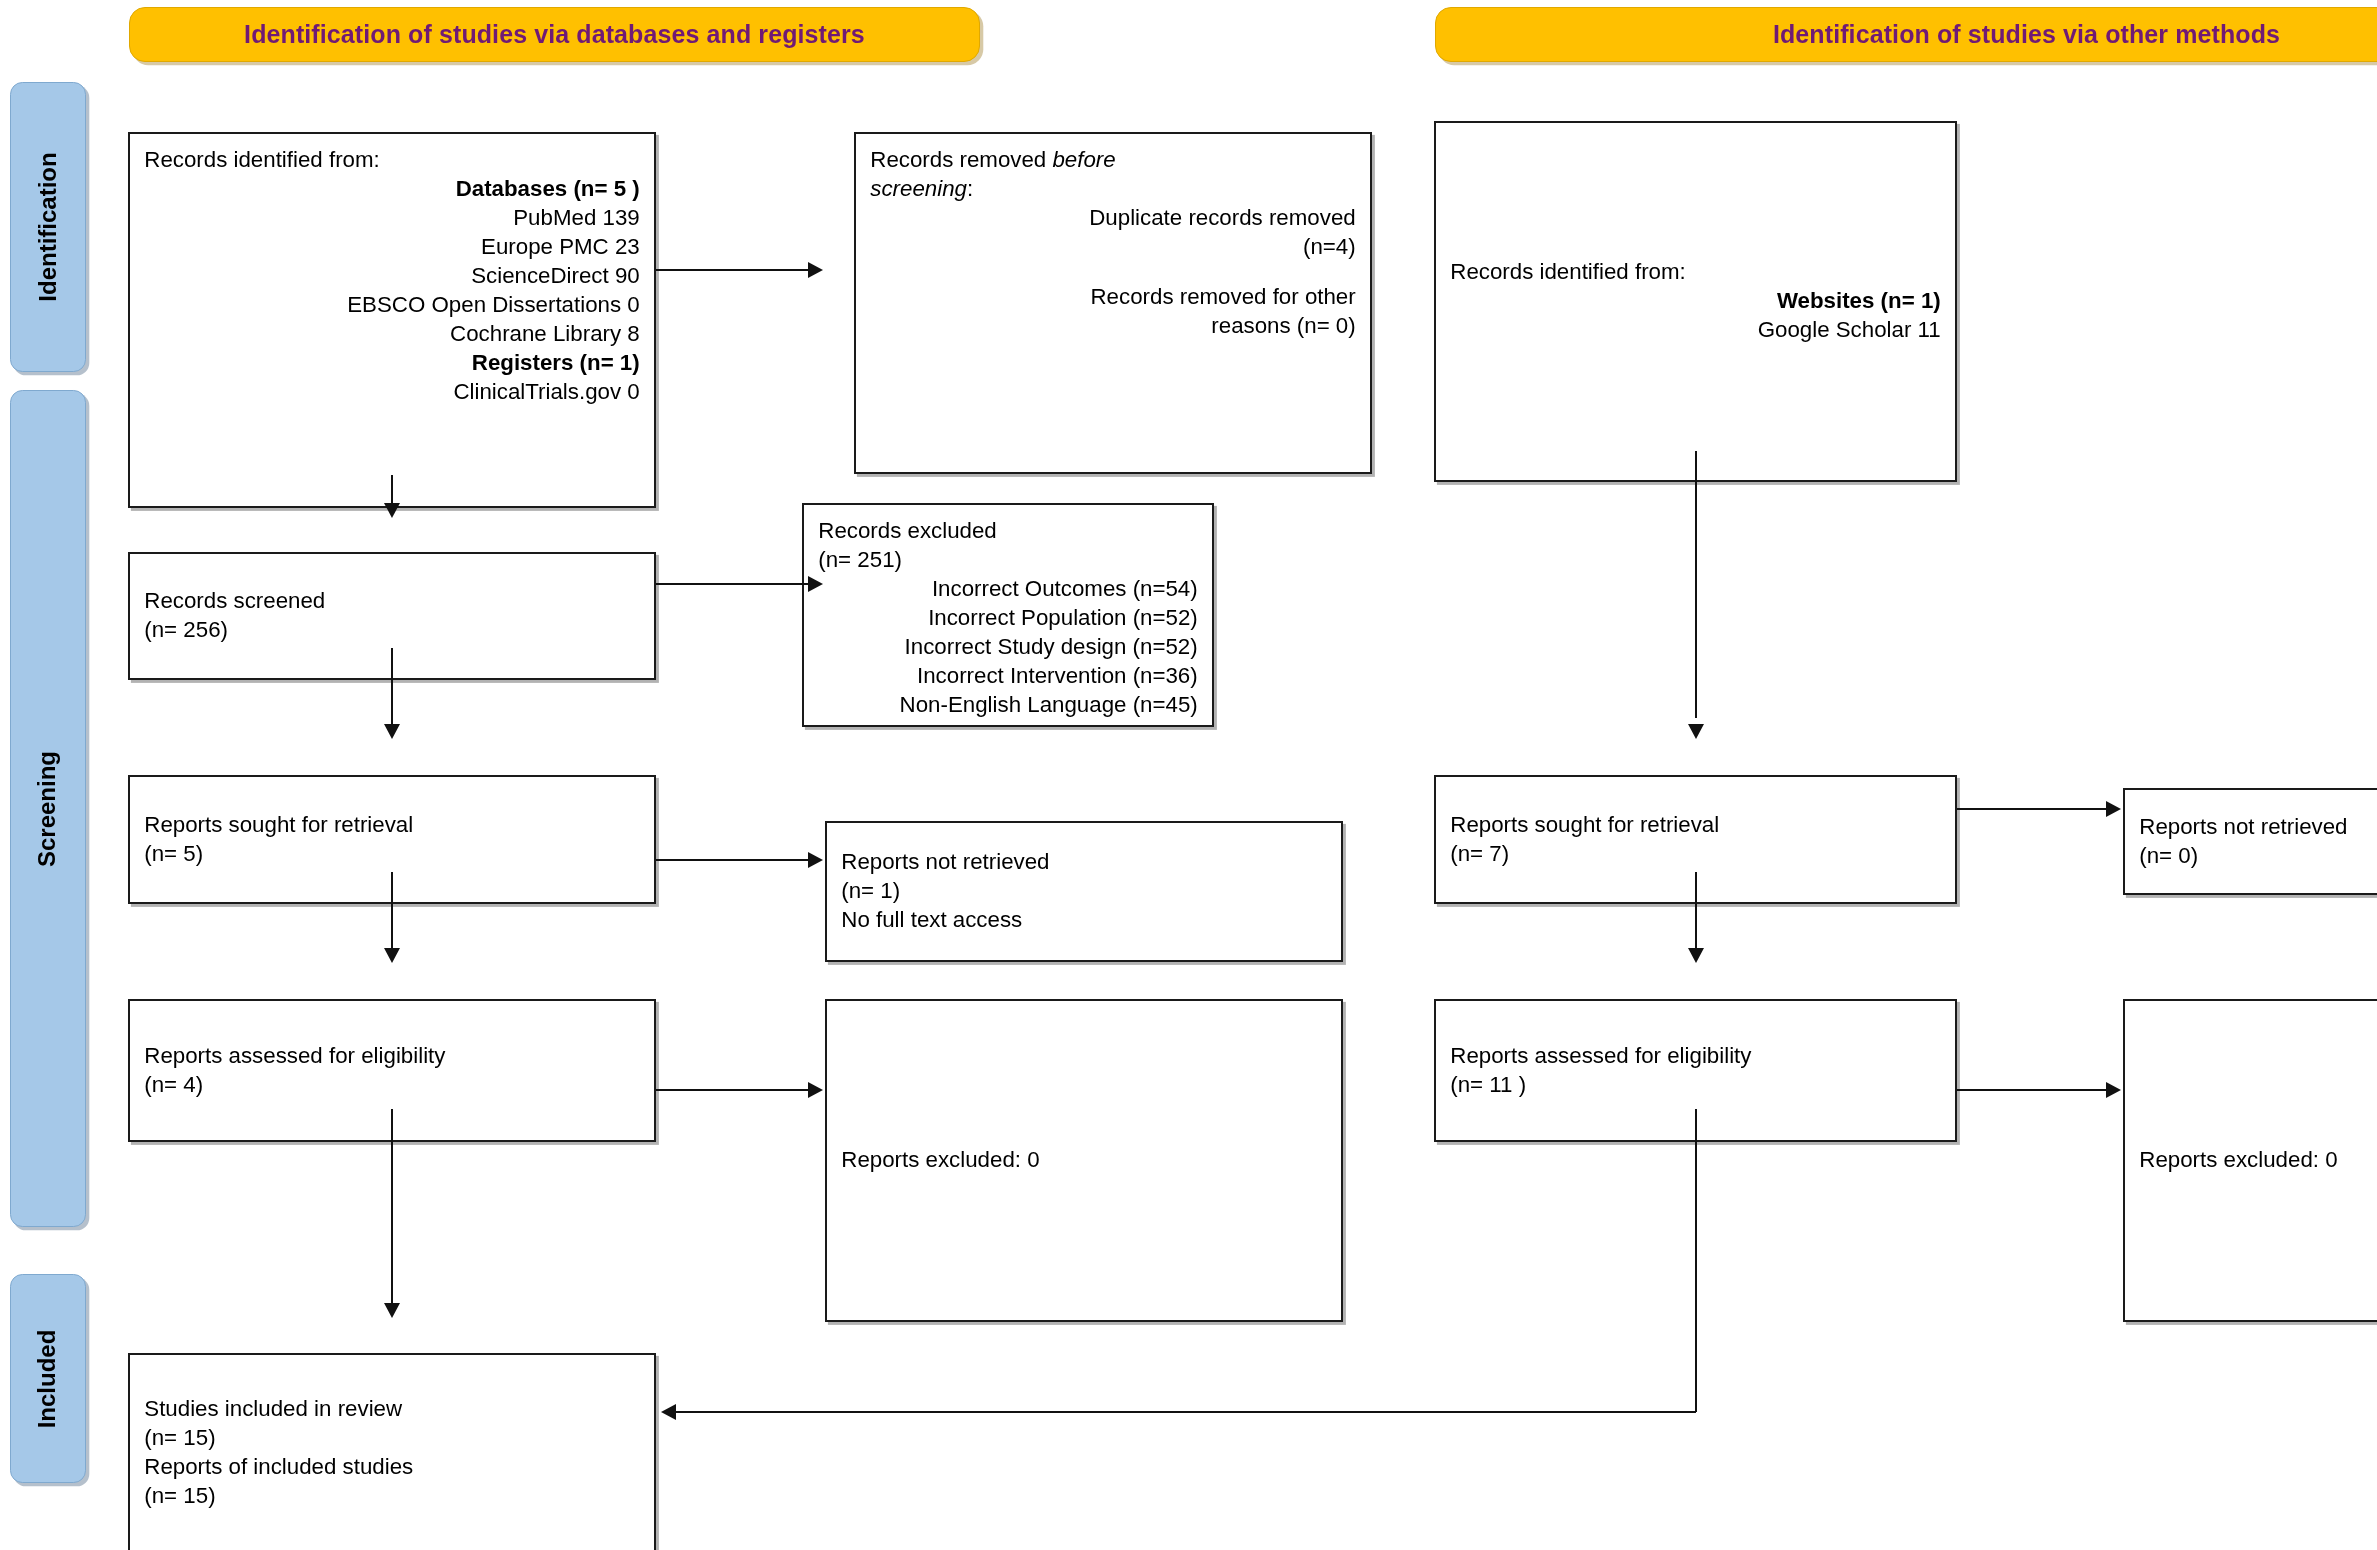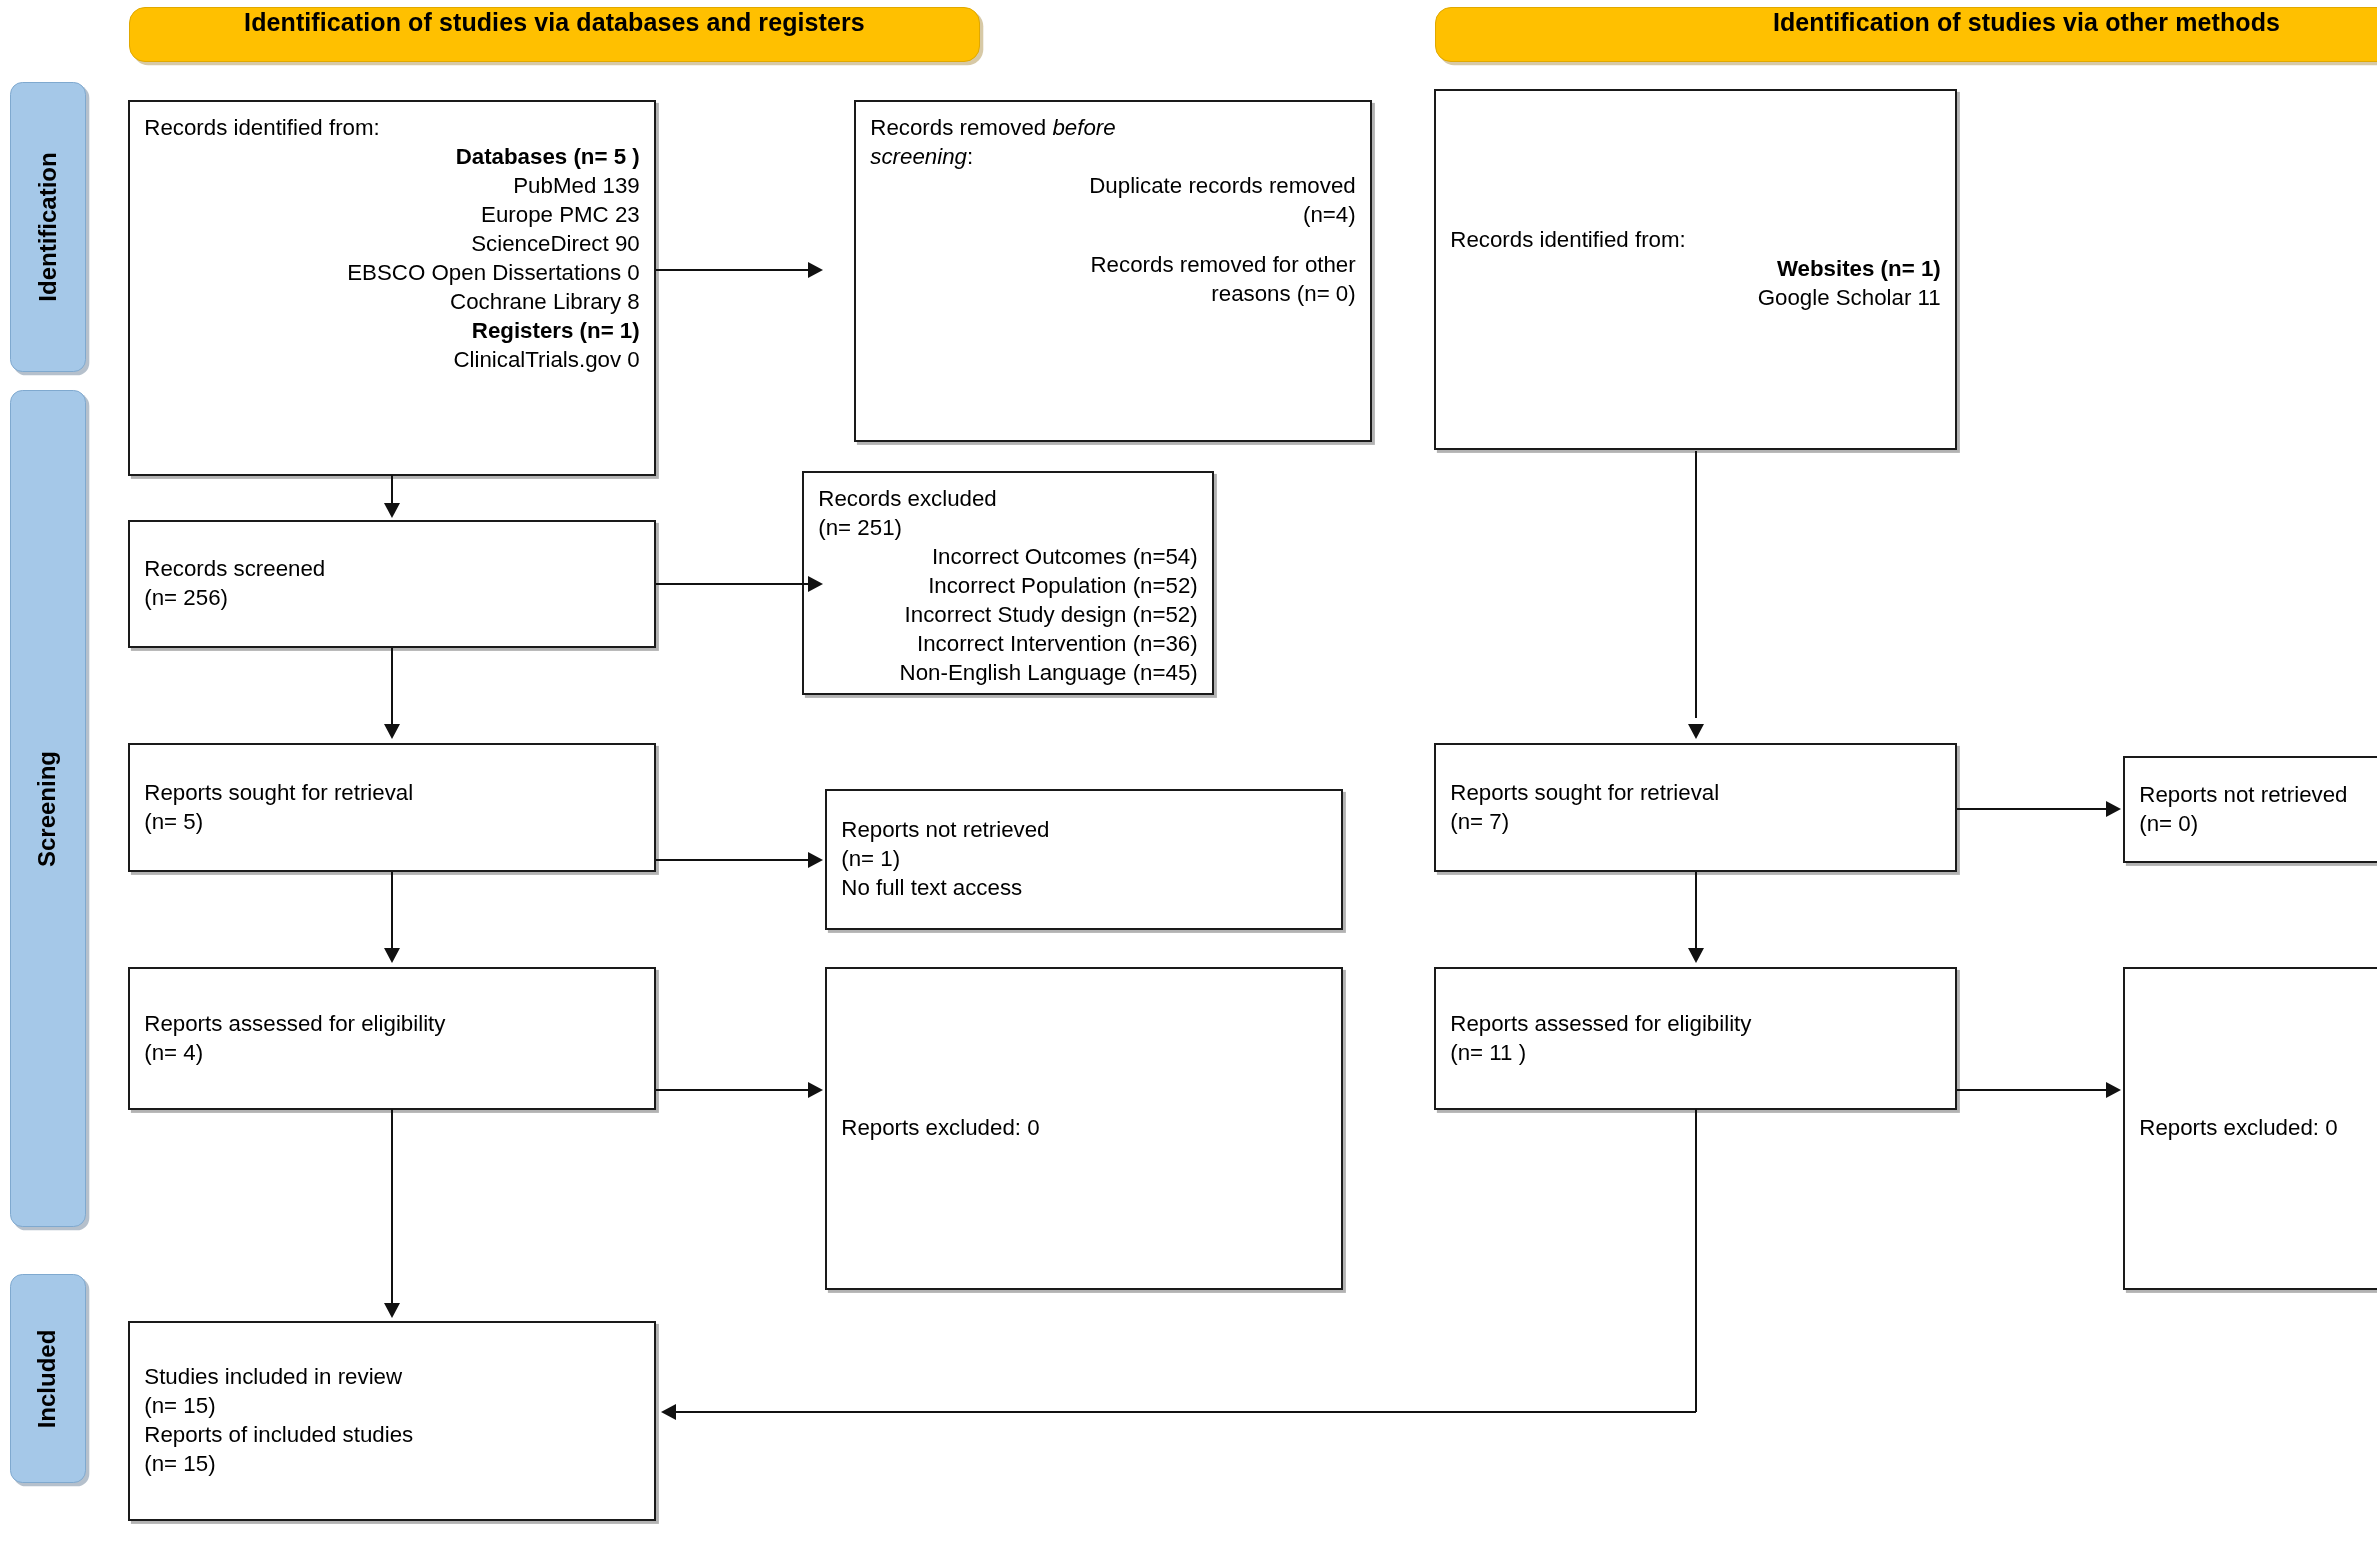--- a/index.html
+++ b/index.html
@@ -20,23 +20,23 @@
   }
 
   
   .banner {
     position: absolute;
     background: #FFC000;
     border: 1.4px solid #E0A800;
     border-radius: 16px;
     box-shadow: 3.3px 3.3px 0 rgba(140,100,0,0.35);
     display: flex;
-    align-items: flex-start;
+    align-items: center;
     justify-content: center;
-    color: #000000;
+    color: #701a75;
     font-weight: bold;
     font-size: 25px;
     letter-spacing: 0.1px;
     text-align: center;
     box-sizing: border-box;
   }
 
   
   .stage-label {
     position: absolute;
@@ -62,20 +62,21 @@
     position: absolute;
     background: #ffffff;
     border: 2.4px solid #1a1a1a;
     box-sizing: border-box;
     box-shadow: 2.9px 2.9px 0 rgba(0,0,0,0.30);
     padding: 12.4px 14.3px;
     font-size: 22.3px;
     line-height: 1.30;
     color: #000;
     overflow: hidden;
+    margin-top: 32px;
   }
   .pbox .ln { white-space: pre; }
   .pbox .ind { padding-left: 27px; text-align: right; }
   .pbox .b   { font-weight: bold; }
   .pbox .i   { font-style: italic; }
   .pbox .gap { height: 21px; }
 
   .vcenter { display: flex; flex-direction: column; justify-content: center; }
 
   

